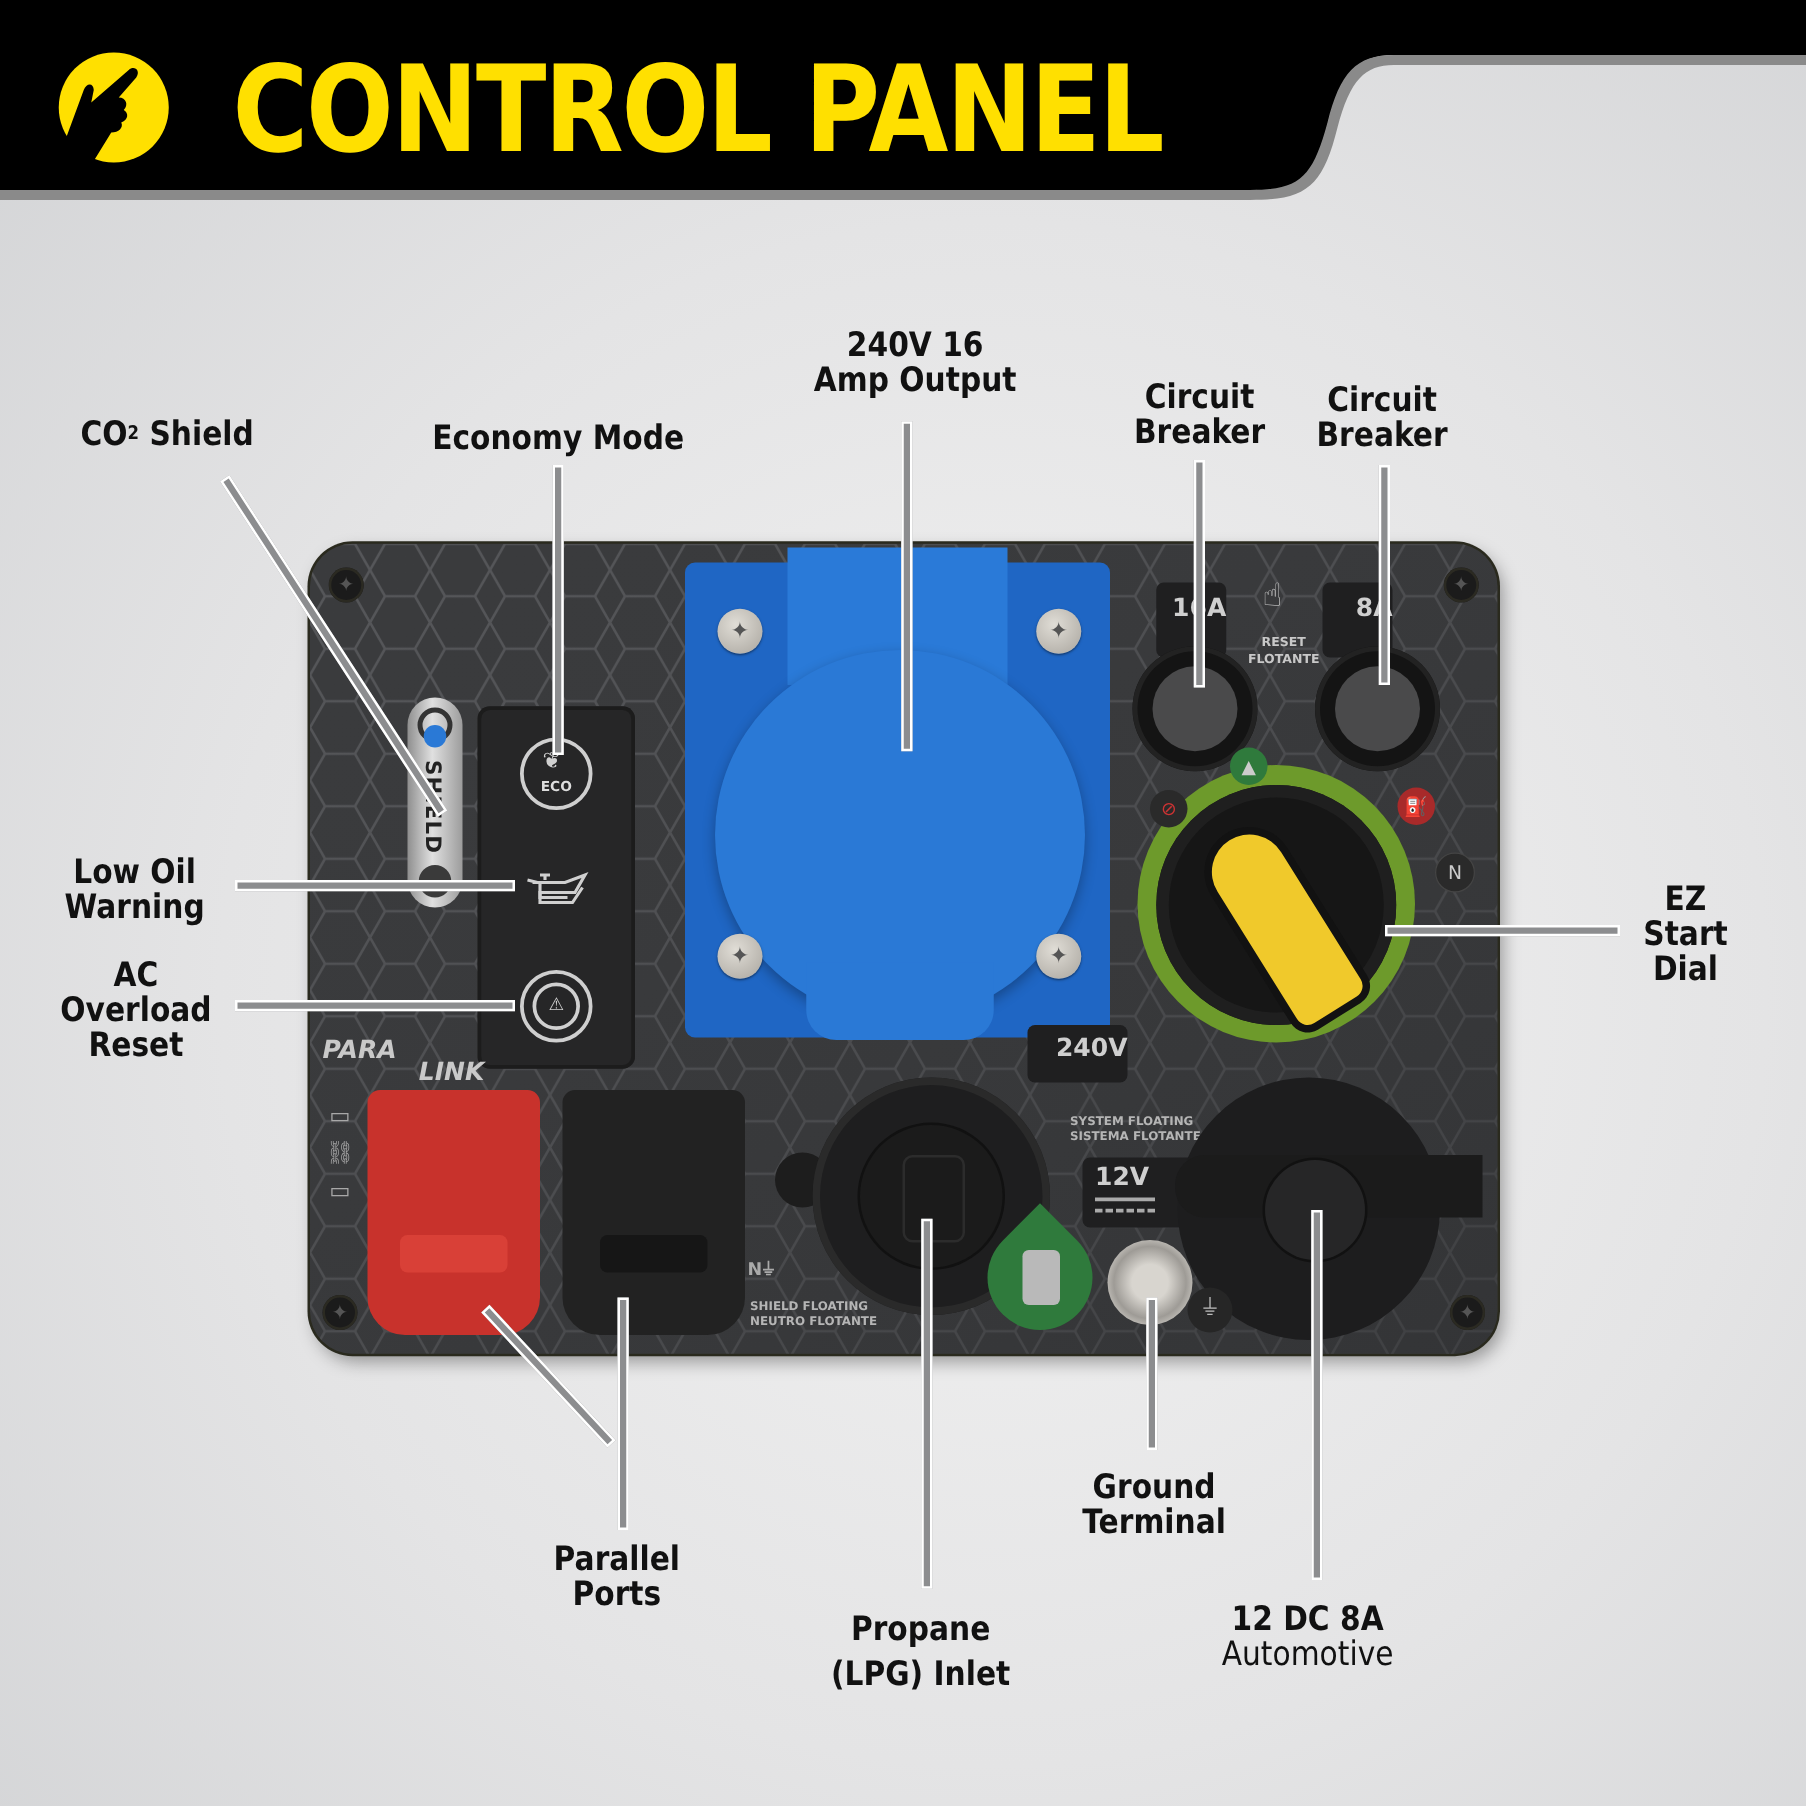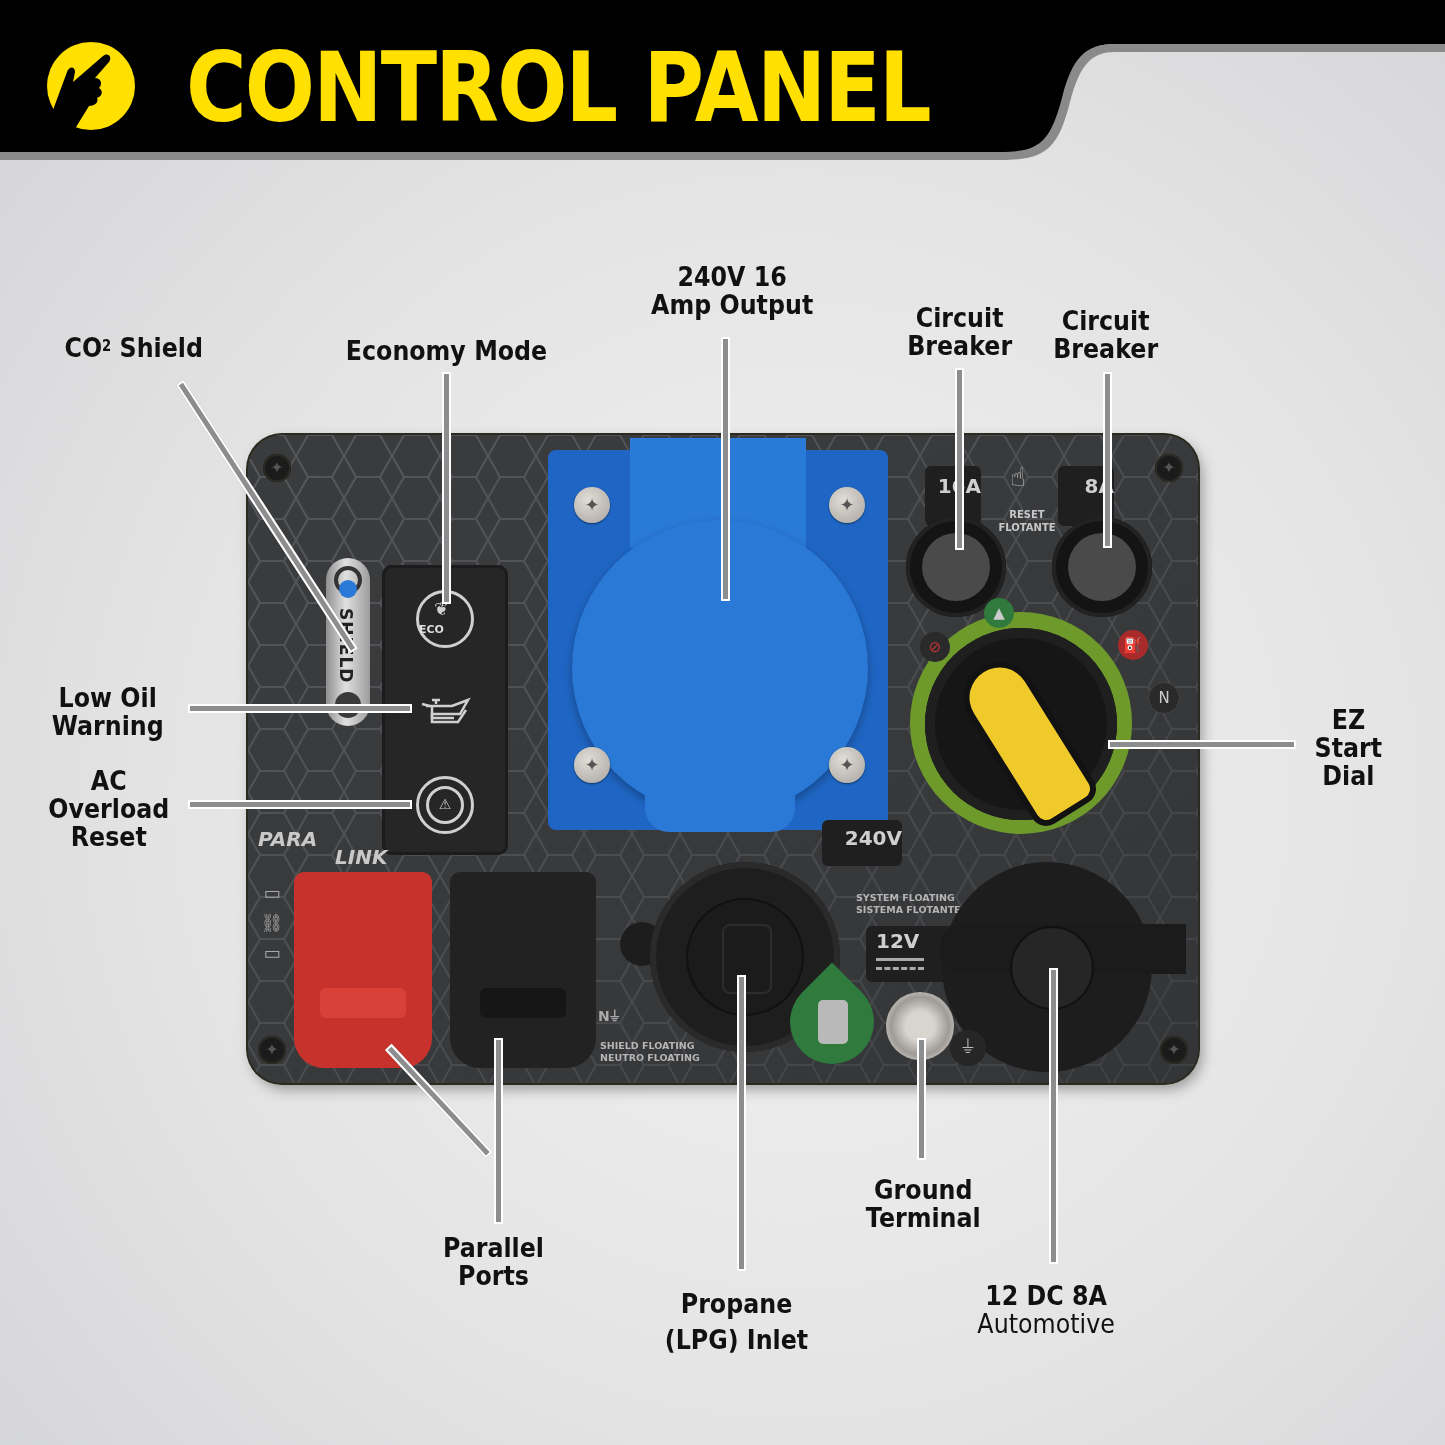--- a/index.html
+++ b/index.html
@@ -147,21 +147,21 @@
 <div class="shield">
   <div class="abs" style="left:8px;top:8px;width:28px;height:28px;border-radius:50%;border:4px solid #333;box-sizing:border-box;"></div>
   <div class="abs" style="left:13px;top:22px;width:18px;height:18px;border-radius:50%;background:#2a79d6;"></div>
   <div class="abs" style="left:10px;top:50px;writing-mode:vertical-rl;font-weight:bold;font-size:17px;color:#222;letter-spacing:1px;">SHIELD</div>
   <div class="abs" style="left:9px;top:134px;width:26px;height:26px;border-radius:50%;background:#3a3a3a;"></div>
 </div>
 
 <div class="eco-box"></div>
 <div class="ring" style="left:416px;top:590px;width:58px;height:58px;">
   <div class="abs" style="left:15px;top:6px;font-size:18px;color:#d0d0d0;line-height:20px;">❦</div>
-  <div class="abs" style="left:0;top:30px;width:52px;font-size:11px;font-weight:bold;color:#ddd;">ECO</div>
+  <div class="abs" style="left:0;top:30px;width:52px;text-align:center;font-size:11px;font-weight:bold;color:#ddd;">ECO</div>
 </div>
 <div class="abs" style="left:418px;top:696px;width:60px;height:30px;">
   <svg width="60" height="30" viewBox="0 0 60 30">
       <path d="M4 8 L12 10 M14 4 H22 M18 4 V8 M8 10 H34 L50 4 L42 18 H14 V22 H36" stroke="#d0d0d0" stroke-width="2.5" fill="none"></path>
       <path d="M14 10 V26 H40 L48 14" stroke="#d0d0d0" stroke-width="2.5" fill="none"></path>
     </svg>
 </div>
 <div class="ring" style="left:416px;top:776px;width:58px;height:58px;">
   <div class="abs" style="left:7px;top:7px;width:38px;height:38px;border-radius:50%;border:3px solid #d0d0d0;box-sizing:border-box;text-align:center;line-height:30px;font-size:14px;color:#d0d0d0;">⚠</div>
 </div>
@@ -211,21 +211,21 @@
 <div class="abs" style="left:620px;top:922px;width:44px;height:44px;border-radius:50%;background:#1d1d1d;"></div>
 <div class="lpg"></div>
 <div class="lpg-inner">
   <div class="abs" style="left:34px;top:24px;width:46px;height:66px;border:2px solid #2c2c2c;border-radius:8px;"></div>
 </div>
 <div class="abs" style="left:790px;top:980px;width:84px;height:84px;background:#2f7a3c;border-radius:50% 0 50% 50%;transform:rotate(-45deg);"></div>
 <div class="abs" style="left:818px;top:1000px;width:30px;height:44px;background:#b9b9b9;border-radius:5px;"></div>
 
 <div class="small-txt" style="left:600px;top:1040px;">
   <div>SHIELD FLOATING</div>
-  <div>NEUTRO FLOATING</div>
+  <div>NEUTRO FLOTANTE</div>
 </div>
 <div class="abs" style="left:598px;top:1008px;color:#aaa;font-weight:bold;font-size:14px;">N⏚</div>
 
 <div class="small-txt" style="left:856px;top:892px;">
   <div>SYSTEM FLOATING</div>
   <div>SISTEMA FLOTANTE</div>
 </div>
 <div class="tag" style="left:866px;top:926px;width:90px;height:56px;text-align:left;padding-left:10px;box-sizing:border-box;">
   <div style="line-height:30px;">12V</div>
   <div style="width:48px;border-top:3px solid #aaa;margin-top:2px;height:6px;border-bottom:3px dashed #aaa;"></div>

